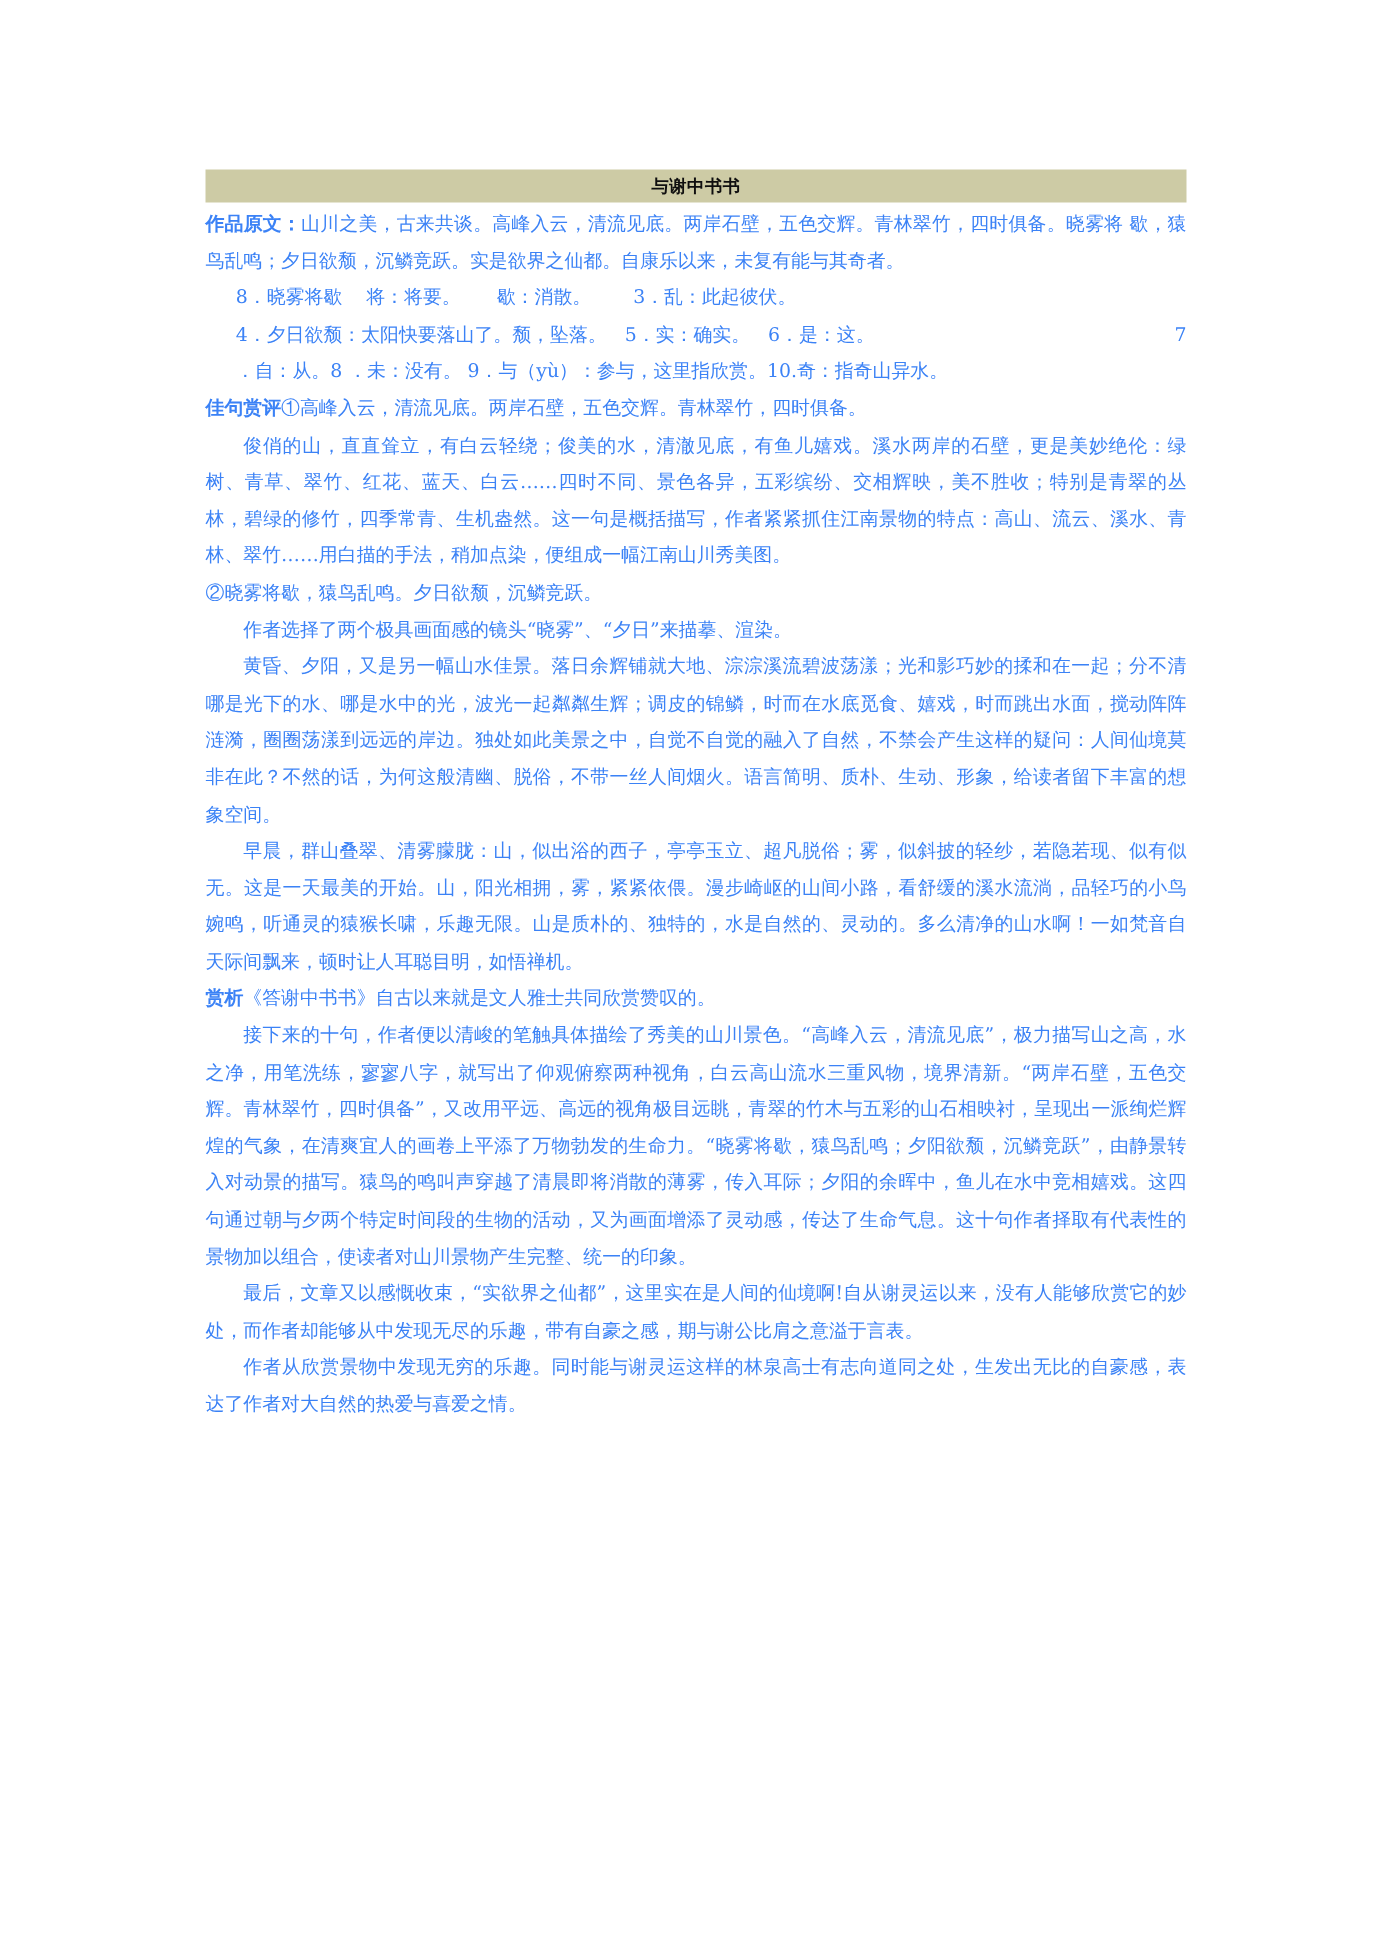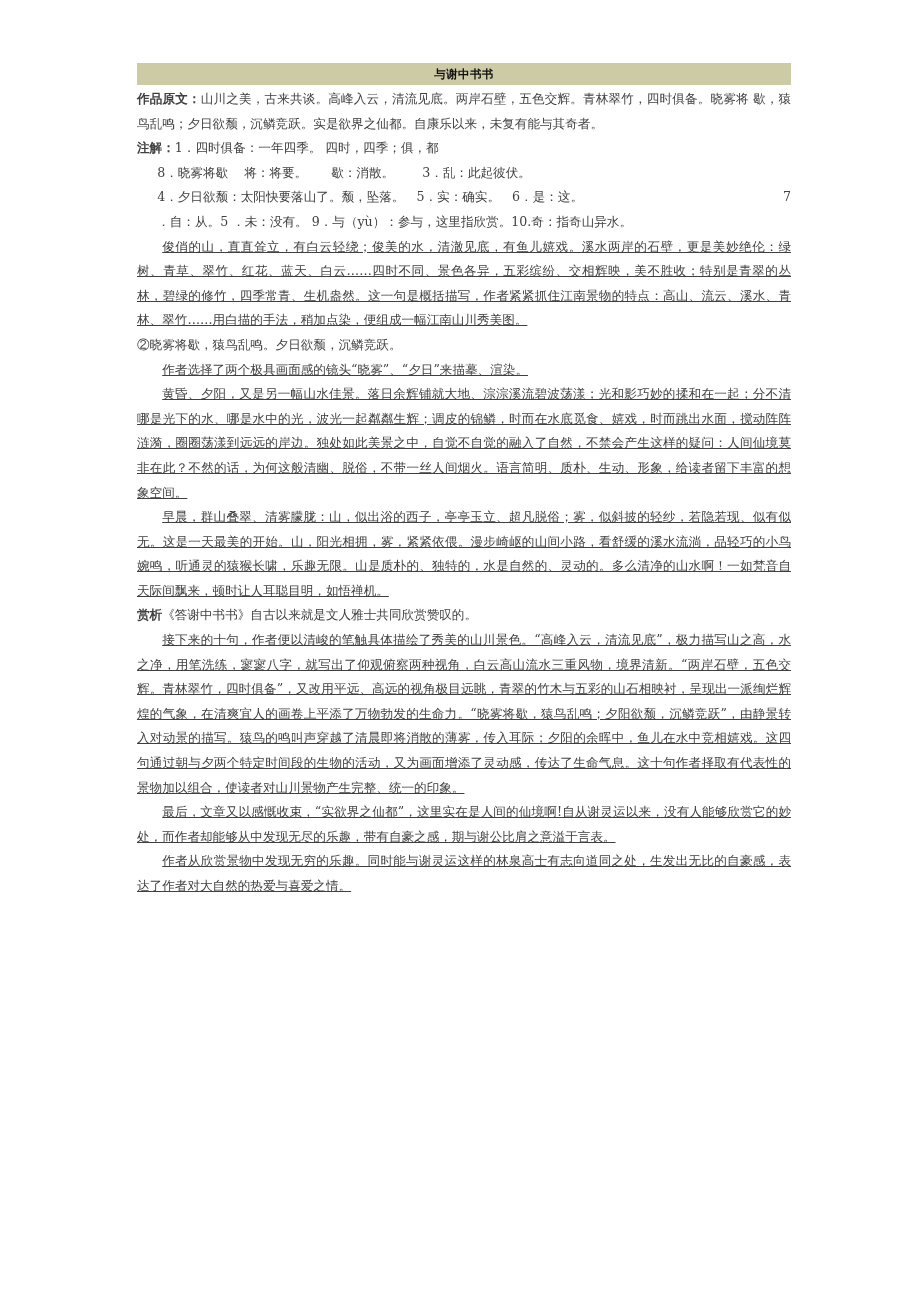--- a/index.html
+++ b/index.html
@@ -20,41 +20,41 @@
     position: absolute;
     left: 137px;
     top: 0;
     width: 654px;
   }
   .title-bar {
     background: #cdcba5;
     height: 22px;
     line-height: 22px;
     text-align: center;
-    margin-top: 63px;
+    margin-top: 113px;
     font-size: 11.5px;
     font-weight: bold;
     letter-spacing: 0.4px;
     color: #0f0f0f;
   }
   .body-text {
     margin-top: 2px;
     font-size: 12.6px;
     line-height: 24.6px;
     text-align: justify;
     text-justify: inter-ideograph;
-    color: #404040;
+    color: #3b82f6;
   }
   p.para {
     margin: 0;
     padding: 0;
     text-align: justify;
     text-justify: inter-ideograph;
   }
-  p.indent { text-indent: 2em; text-decoration: underline; }
+  p.indent { text-indent: 2em; }
   b.lead {
     font-weight: bold;
   }
   .notes-line {
     position: relative;
   }
   .pgnum {
     position: absolute;
     right: 0;
     top: 0;
@@ -69,31 +69,31 @@
 
 <div class="page">
 
   <div class="title-bar">与谢中书书</div>
 
   <div class="body-text">
 
     <p class="para"><b class="lead">作品原文：</b><span>山川之美，古来共谈。高峰入云，清流见底。两岸石壁，五色交辉。青林翠竹，四时俱备。晓雾将 歇，猿鸟乱鸣；夕日欲颓，沉鳞竞跃。实是欲界之仙都。自康乐以来，未复有能与其奇者。</span></p>
 
 
-    <p class="para"><b class="lead">注解：</b><span>1．四时俱备：一年四季。 四时，四季；俱，都</span></p>
 
     <p class="para note-ind"><span class="nowrapgap">8．晓雾将歇    将：将要。      歇：消散。       3．乱：此起彼伏。</span></p>
 
     <div class="notes-line">
       <p class="para note-ind"><span class="nowrapgap">4．夕日欲颓：太阳快要落山了。颓，坠落。   5．实：确实。   6．是：这。</span></p>
       <span class="pgnum">7</span>
     </div>
 
-    <p class="para note-ind"><span>．自：从。5 ．未：没有。 9．与（yù）：参与，这里指欣赏。10.奇：指奇山异水。</span></p>
+    <p class="para note-ind"><span>．自：从。8 ．未：没有。 9．与（yù）：参与，这里指欣赏。10.奇：指奇山异水。</span></p>
 
+    <p class="para"><b class="lead">佳句赏评</b><span>①高峰入云，清流见底。两岸石壁，五色交辉。青林翠竹，四时俱备。</span></p>
 
     <p class="para indent">俊俏的山，直直耸立，有白云轻绕；俊美的水，清澈见底，有鱼儿嬉戏。溪水两岸的石壁，更是美妙绝伦：绿树、青草、翠竹、红花、蓝天、白云……四时不同、景色各异，五彩缤纷、交相辉映，美不胜收；特别是青翠的丛林，碧绿的修竹，四季常青、生机盎然。这一句是概括描写，作者紧紧抓住江南景物的特点：高山、流云、溪水、青林、翠竹……用白描的手法，稍加点染，便组成一幅江南山川秀美图。</p>
 
     <p class="para">②晓雾将歇，猿鸟乱鸣。夕日欲颓，沉鳞竞跃。</p>
 
     <p class="para indent">作者选择了两个极具画面感的镜头“晓雾”、“夕日”来描摹、渲染。</p>
 
     <p class="para indent">黄昏、夕阳，又是另一幅山水佳景。落日余辉铺就大地、淙淙溪流碧波荡漾；光和影巧妙的揉和在一起；分不清哪是光下的水、哪是水中的光，波光一起粼粼生辉；调皮的锦鳞，时而在水底觅食、嬉戏，时而跳出水面，搅动阵阵涟漪，圈圈荡漾到远远的岸边。独处如此美景之中，自觉不自觉的融入了自然，不禁会产生这样的疑问：人间仙境莫非在此？不然的话，为何这般清幽、脱俗，不带一丝人间烟火。语言简明、质朴、生动、形象，给读者留下丰富的想象空间。</p>
 
     <p class="para indent">早晨，群山叠翠、清雾朦胧：山，似出浴的西子，亭亭玉立、超凡脱俗；雾，似斜披的轻纱，若隐若现、似有似无。这是一天最美的开始。山，阳光相拥，雾，紧紧依偎。漫步崎岖的山间小路，看舒缓的溪水流淌，品轻巧的小鸟婉鸣，听通灵的猿猴长啸，乐趣无限。山是质朴的、独特的，水是自然的、灵动的。多么清净的山水啊！一如梵音自天际间飘来，顿时让人耳聪目明，如悟禅机。</p>

